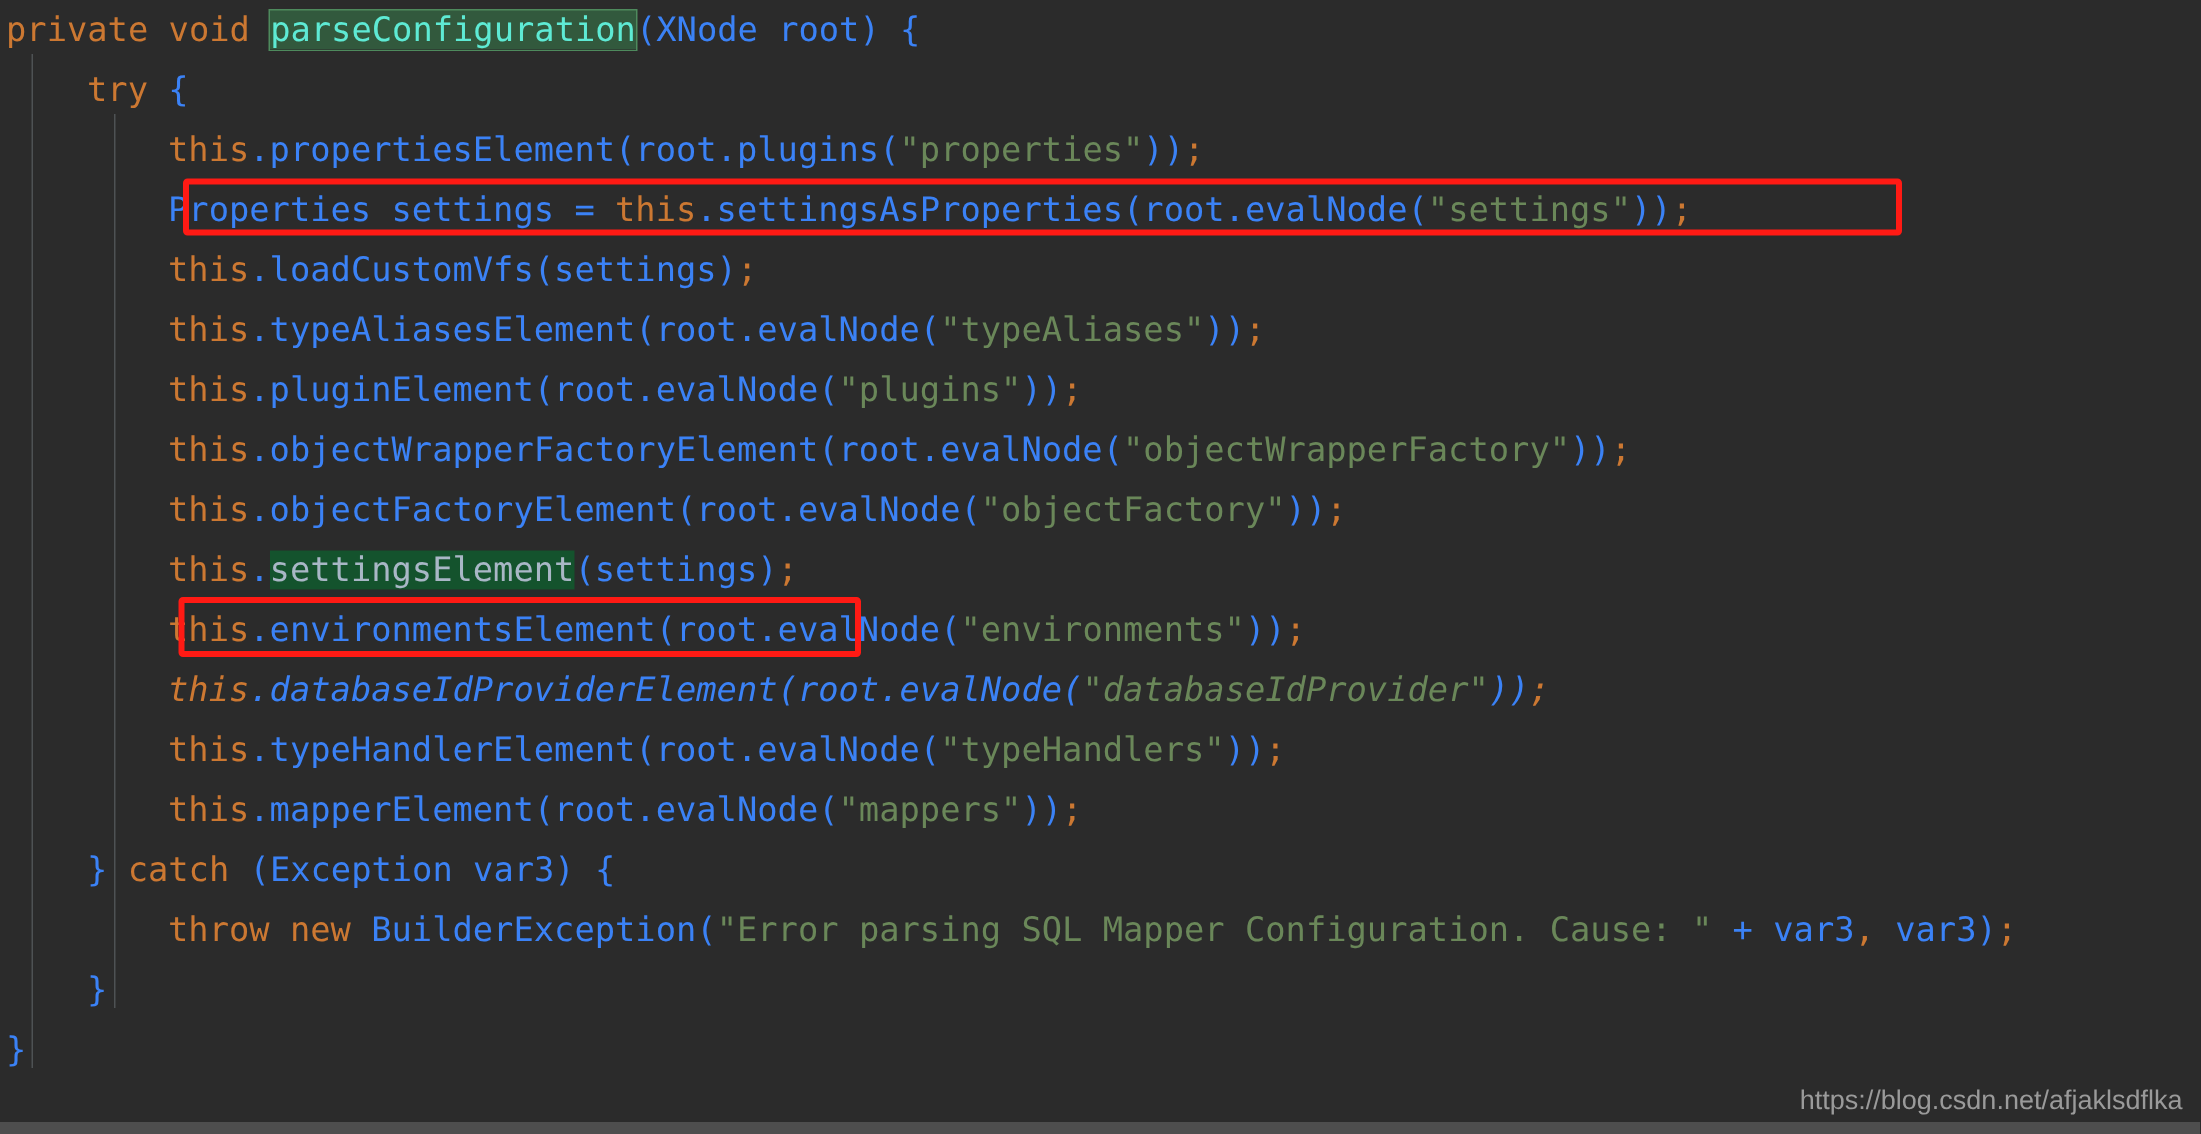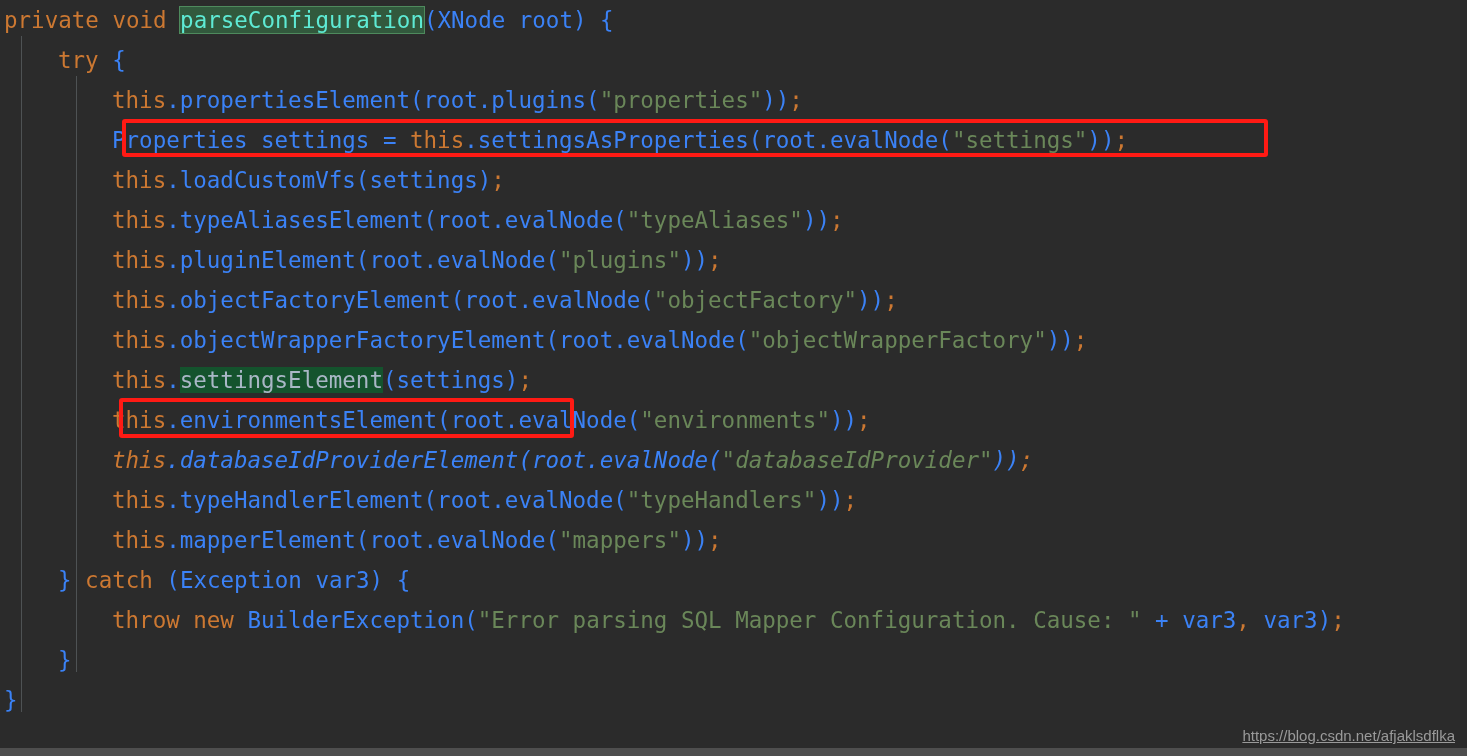--- a/index.html
+++ b/index.html
@@ -79,23 +79,22 @@
     box-sizing: border-box;
   }
 
   
   .watermark {
     position: absolute;
     right: 12px;
     bottom: 12px;
     color: #9a9a9a;
     font-family: "Liberation Sans", sans-serif;
-    font-size: 15px;
+    font-size: 18px;
     z-index: 6;
-    text-decoration: underline;
   }
 
   
   .bottom-bar {
     position: absolute;
     left: 0;
     bottom: 0;
     width: 1467px;
     height: 8px;
     background: #4e4e4e;
@@ -113,22 +112,22 @@
         <div class="guide" style="left: 76px; top: 76px; height: 596px;"></div>
       </div>
     <div id="code-lines">
         <div class="code-line"><span class="txt" style="margin-left: 0px;"><span class="kw">private</span><span class="id"> </span><span class="kw">void</span><span class="id"> </span><span class="occ">parseConfiguration</span><span class="id">(XNode root) {</span></span></div>
         <div class="code-line"><span class="txt" style="margin-left: 54px;"><span class="kw">try</span><span class="id"> {</span></span></div>
         <div class="code-line"><span class="txt" style="margin-left: 108px;"><span class="kw">this</span><span class="id">.propertiesElement(root.plugins(</span><span class="str">"properties"</span><span class="id">))</span><span class="semi">;</span></span></div>
         <div class="code-line"><span class="txt" style="margin-left: 108px;"><span class="id">Properties settings = </span><span class="kw">this</span><span class="id">.settingsAsProperties(root.evalNode(</span><span class="str">"settings"</span><span class="id">))</span><span class="semi">;</span></span></div>
         <div class="code-line"><span class="txt" style="margin-left: 108px;"><span class="kw">this</span><span class="id">.loadCustomVfs(settings)</span><span class="semi">;</span></span></div>
         <div class="code-line"><span class="txt" style="margin-left: 108px;"><span class="kw">this</span><span class="id">.typeAliasesElement(root.evalNode(</span><span class="str">"typeAliases"</span><span class="id">))</span><span class="semi">;</span></span></div>
         <div class="code-line"><span class="txt" style="margin-left: 108px;"><span class="kw">this</span><span class="id">.pluginElement(root.evalNode(</span><span class="str">"plugins"</span><span class="id">))</span><span class="semi">;</span></span></div>
+        <div class="code-line"><span class="txt" style="margin-left: 108px;"><span class="kw">this</span><span class="id">.objectWrapperFactoryElement(root.evalNode(</span><span class="str">"objectWrapperFactory"</span><span class="id">))</span><span class="semi">;</span></span></div>
         <div class="code-line"><span class="txt" style="margin-left: 108px;"><span class="kw">this</span><span class="id">.objectFactoryElement(root.evalNode(</span><span class="str">"objectFactory"</span><span class="id">))</span><span class="semi">;</span></span></div>
-        <div class="code-line"><span class="txt" style="margin-left: 108px;"><span class="kw">this</span><span class="id">.objectWrapperFactoryElement(root.evalNode(</span><span class="str">"objectWrapperFactory"</span><span class="id">))</span><span class="semi">;</span></span></div>
         <div class="code-line"><span class="txt" style="margin-left: 108px;"><span class="kw">this</span><span class="id">.</span><span class="occ-soft">settingsElement</span><span class="id">(settings)</span><span class="semi">;</span></span></div>
         <div class="code-line"><span class="txt" style="margin-left: 108px;"><span class="kw">this</span><span class="id">.environmentsElement(root.evalNode(</span><span class="str">"environments"</span><span class="id">))</span><span class="semi">;</span></span></div>
         <div class="code-line"><span class="txt" style="margin-left: 108px; font-style: italic;"><span class="kw">this</span><span class="id">.databaseIdProviderElement(root.evalNode(</span><span class="str">"databaseIdProvider"</span><span class="id">))</span><span class="semi">;</span></span></div>
         <div class="code-line"><span class="txt" style="margin-left: 108px;"><span class="kw">this</span><span class="id">.typeHandlerElement(root.evalNode(</span><span class="str">"typeHandlers"</span><span class="id">))</span><span class="semi">;</span></span></div>
         <div class="code-line"><span class="txt" style="margin-left: 108px;"><span class="kw">this</span><span class="id">.mapperElement(root.evalNode(</span><span class="str">"mappers"</span><span class="id">))</span><span class="semi">;</span></span></div>
         <div class="code-line"><span class="txt" style="margin-left: 54px;"><span class="id">} </span><span class="kw">catch</span><span class="id"> (Exception var3) {</span></span></div>
         <div class="code-line"><span class="txt" style="margin-left: 108px;"><span class="kw">throw</span><span class="id"> </span><span class="kw">new</span><span class="id"> BuilderException(</span><span class="str">"Error parsing SQL Mapper Configuration. Cause: "</span><span class="id"> + var3</span><span class="semi">,</span><span class="id"> var3)</span><span class="semi">;</span></span></div>
         <div class="code-line"><span class="txt" style="margin-left: 54px;"><span class="id">}</span></span></div>
         <div class="code-line"><span class="txt" style="margin-left: 0px;"><span class="id">}</span></span></div>
       </div>

